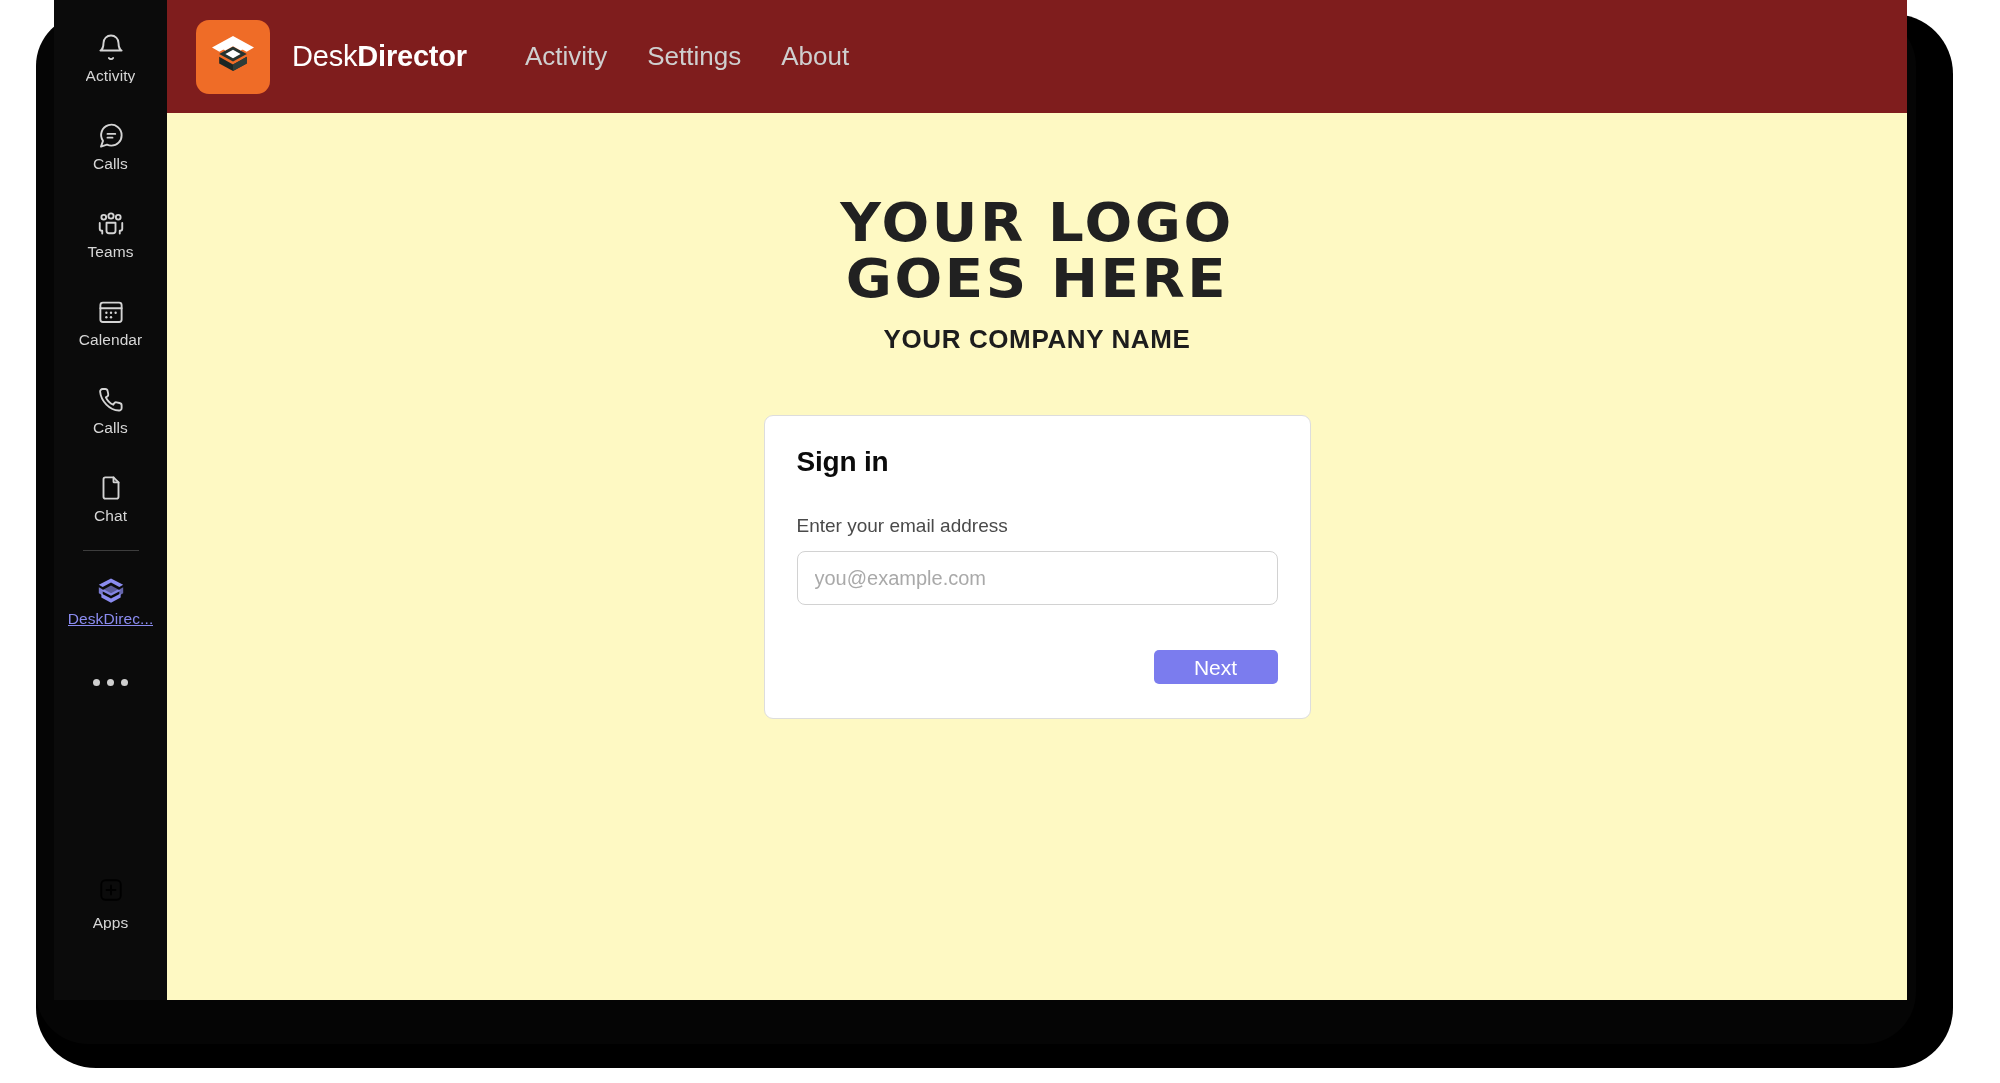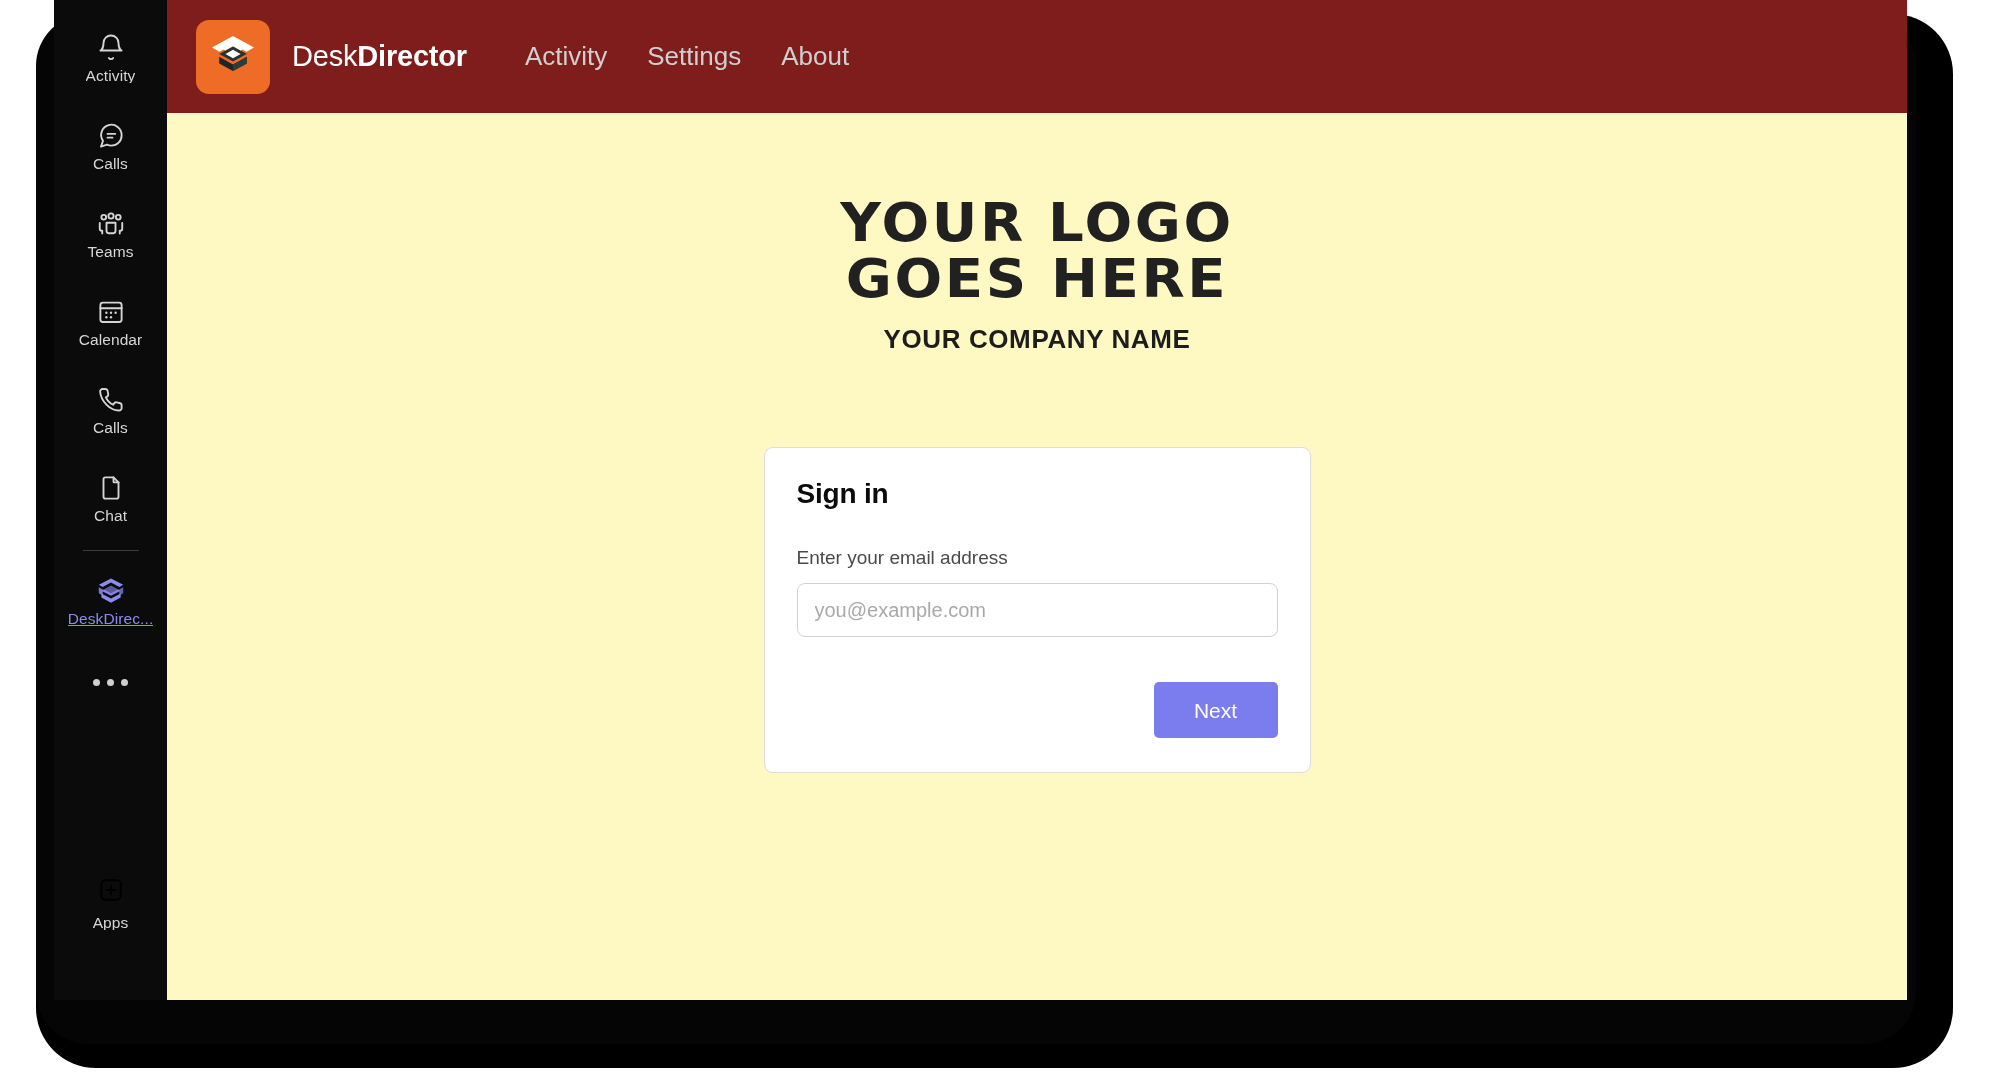--- a/index.html
+++ b/index.html
@@ -227,21 +227,21 @@
     margin-top: 18px;
     font-size: 26px;
     font-weight: 700;
     letter-spacing: .6px;
     color: #1d1d1d;
   }
 
   
   .card {
     width: 547px;
-    margin: 92px auto 0 auto;
+    margin: 60px auto 0 auto;
     background: #ffffff;
     border: 1px solid #dddddd;
     border-radius: 9px;
     padding: 30px 32px 34px 32px;
     box-sizing: border-box;
   }
   .card-title {
     font-size: 28px;
     font-weight: 700;
     color: #0b0b0b;
@@ -273,21 +273,21 @@
     display: flex;
     justify-content: flex-end;
   }
   .next-btn {
     border: none;
     background: #7b7cee;
     color: #ffffff;
     font-size: 21px;
     font-family: "Liberation Sans", sans-serif;
     width: 124px;
-    height: 56px;
+    height: 34px;
     border-radius: 5px;
     cursor: pointer;
     line-height: 1;
   }
 </style>
 </head>
 <body>
 
 <div id="stage">
 

